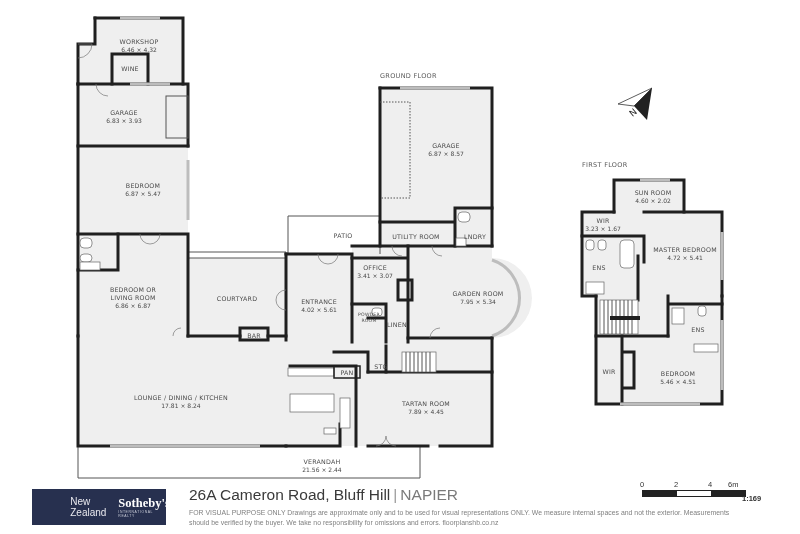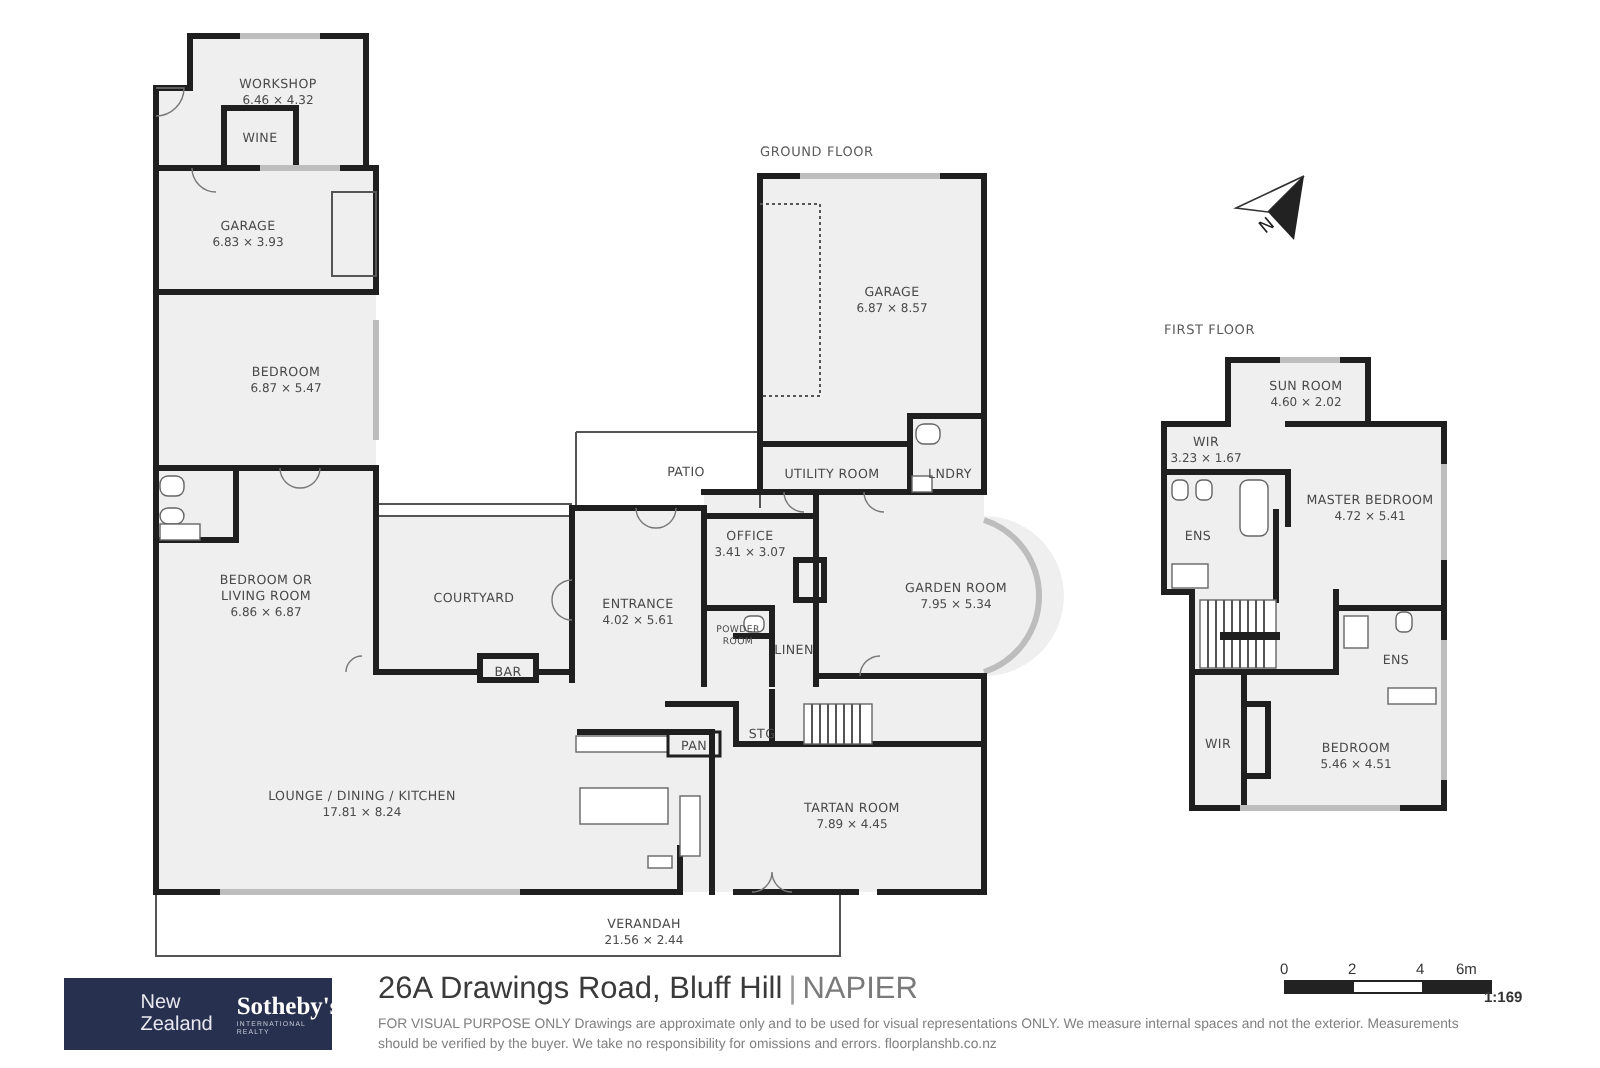--- a/index.html
+++ b/index.html
@@ -216,21 +216,21 @@
 <div id="footer-logo">
   <span class="nz">New Zealand</span>
   <span class="sep"></span>
   <span class="brand">
     <span class="s">Sotheby's</span>
     <span class="ir">INTERNATIONAL REALTY</span>
   </span>
 </div>
 
 <div id="address">
-  <span>26A Drawings Road, Bluff Hill</span><span class="pipe">|</span><span class="city">NAPIER</span>
+  <span>26A Cameron Road, Bluff Hill</span><span class="pipe">|</span><span class="city">NAPIER</span>
 </div>
 
 <div id="disclaimer">FOR VISUAL PURPOSE ONLY Drawings are approximate only and to be used for visual representations ONLY. We measure internal spaces and not the exterior. Measurements should be verified by the buyer. We take no responsibility for omissions and errors. floorplanshb.co.nz</div>
 
 <div id="scale">
   <div class="ticks">
     <span style="left:8px">0</span>
     <span style="left:42px">2</span>
     <span style="left:76px">4</span>
     <span style="left:96px">6m</span>

